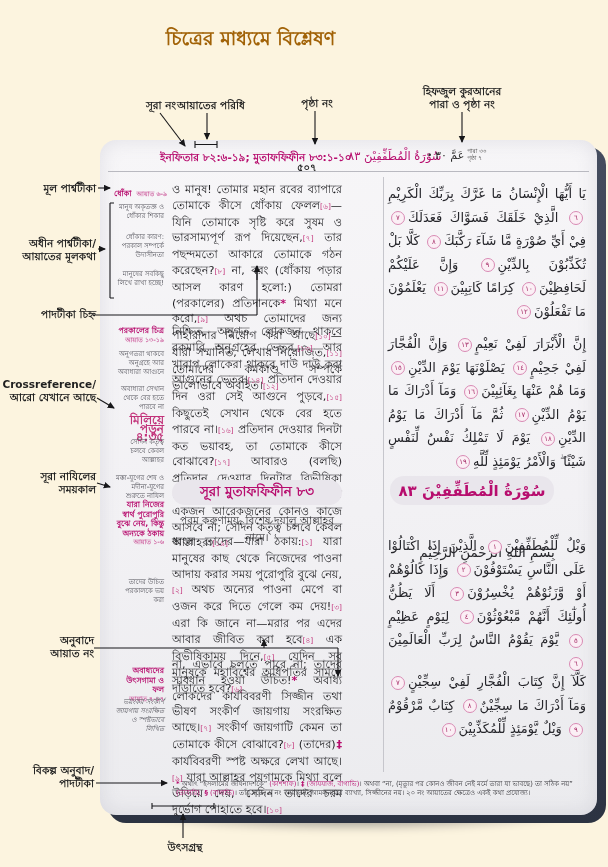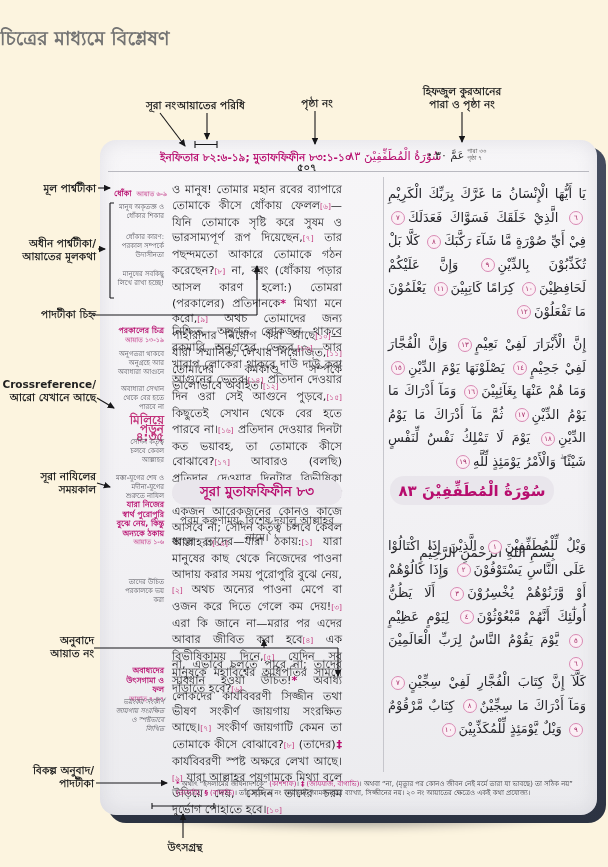--- a/index.html
+++ b/index.html
@@ -1,22 +1,22 @@
 <!DOCTYPE html>
 <html><head>
 <meta charset="utf-8">
 <style>
   html,body{margin:0;padding:0;}
   body{width:608px;height:867px;overflow:hidden;background:#fcf4df;
        font-family:"DejaVu Sans",sans-serif;}
   #canvas{position:relative;width:608px;height:867px;background:#fcf4df;}
 
   
-  .title{position:absolute;left:0;top:24px;width:501px;
-         font-size:19px;font-weight:bold;color:#737373;}
+  .title{position:absolute;left:0;top:24px;width:501px;text-align:center;
+         font-size:19px;font-weight:bold;color:#a16207;}
 
   
   .lbl{position:absolute;font-size:10.5px;font-weight:600;color:#1f1f1f;line-height:13px;}
   .lbl.r{text-align:right;}
   .lbl.c{text-align:center;}
 
   
   .page-shadow{position:absolute;left:112px;top:798px;width:482px;height:34px;
        background:radial-gradient(ellipse at 50% 30%,rgba(8,10,22,.65),rgba(8,10,22,0) 72%);
        filter:blur(3px);z-index:1;}

